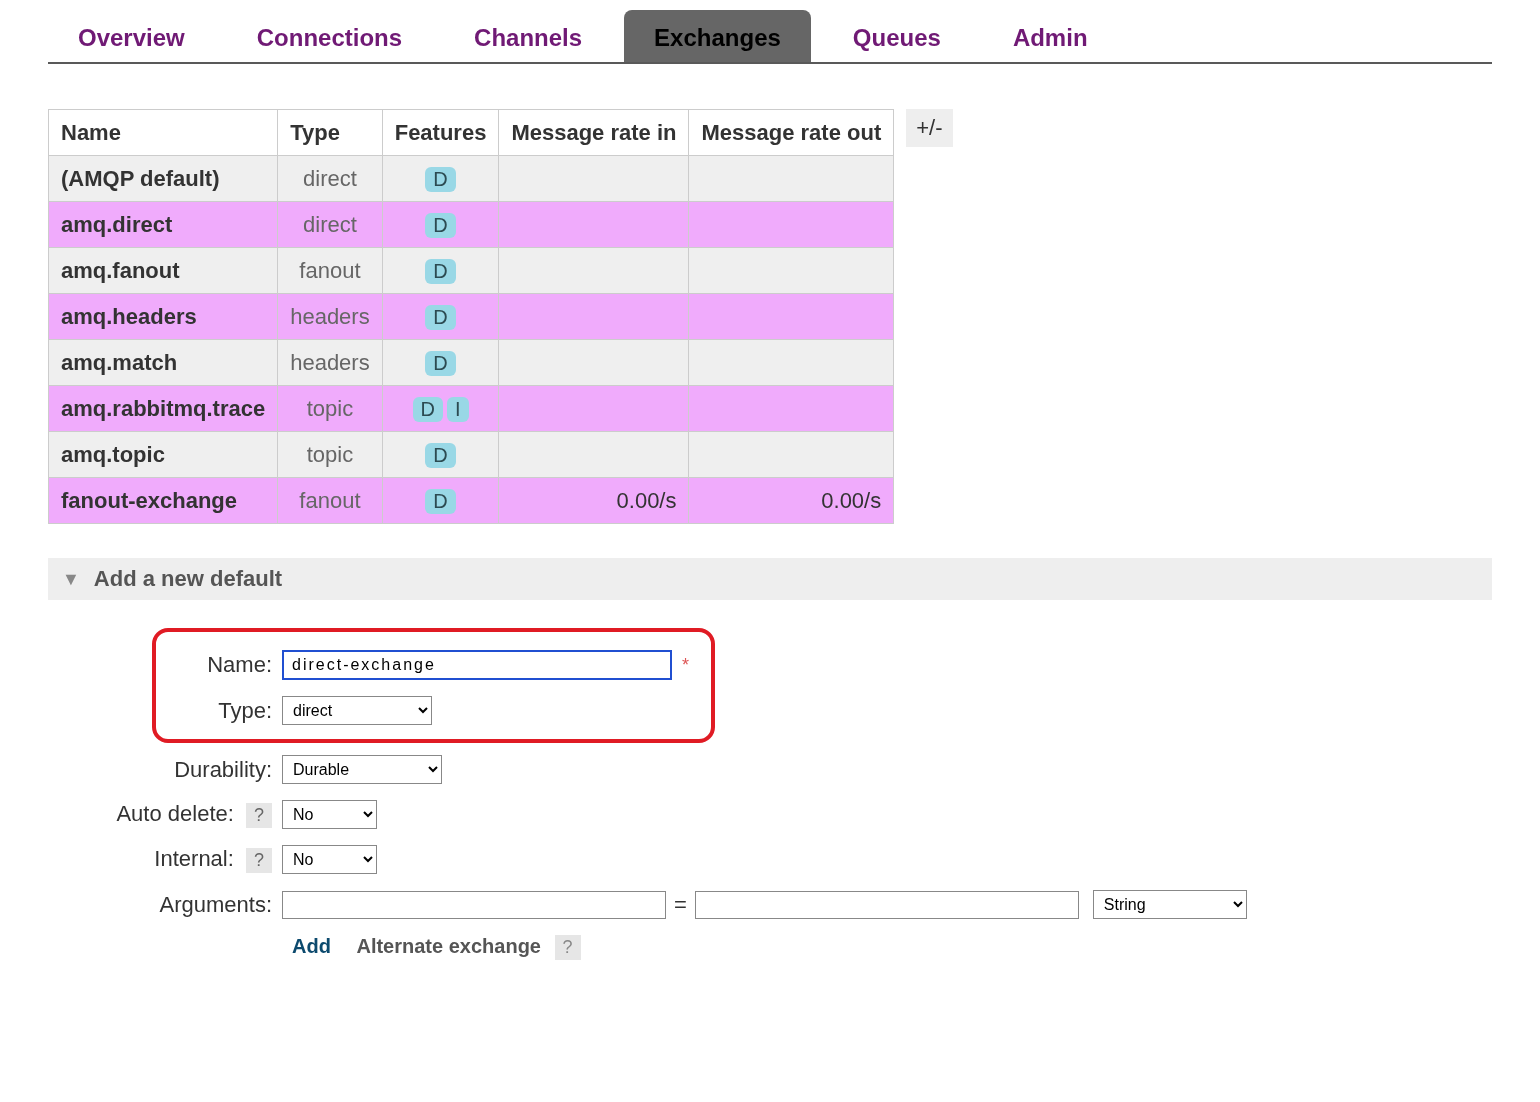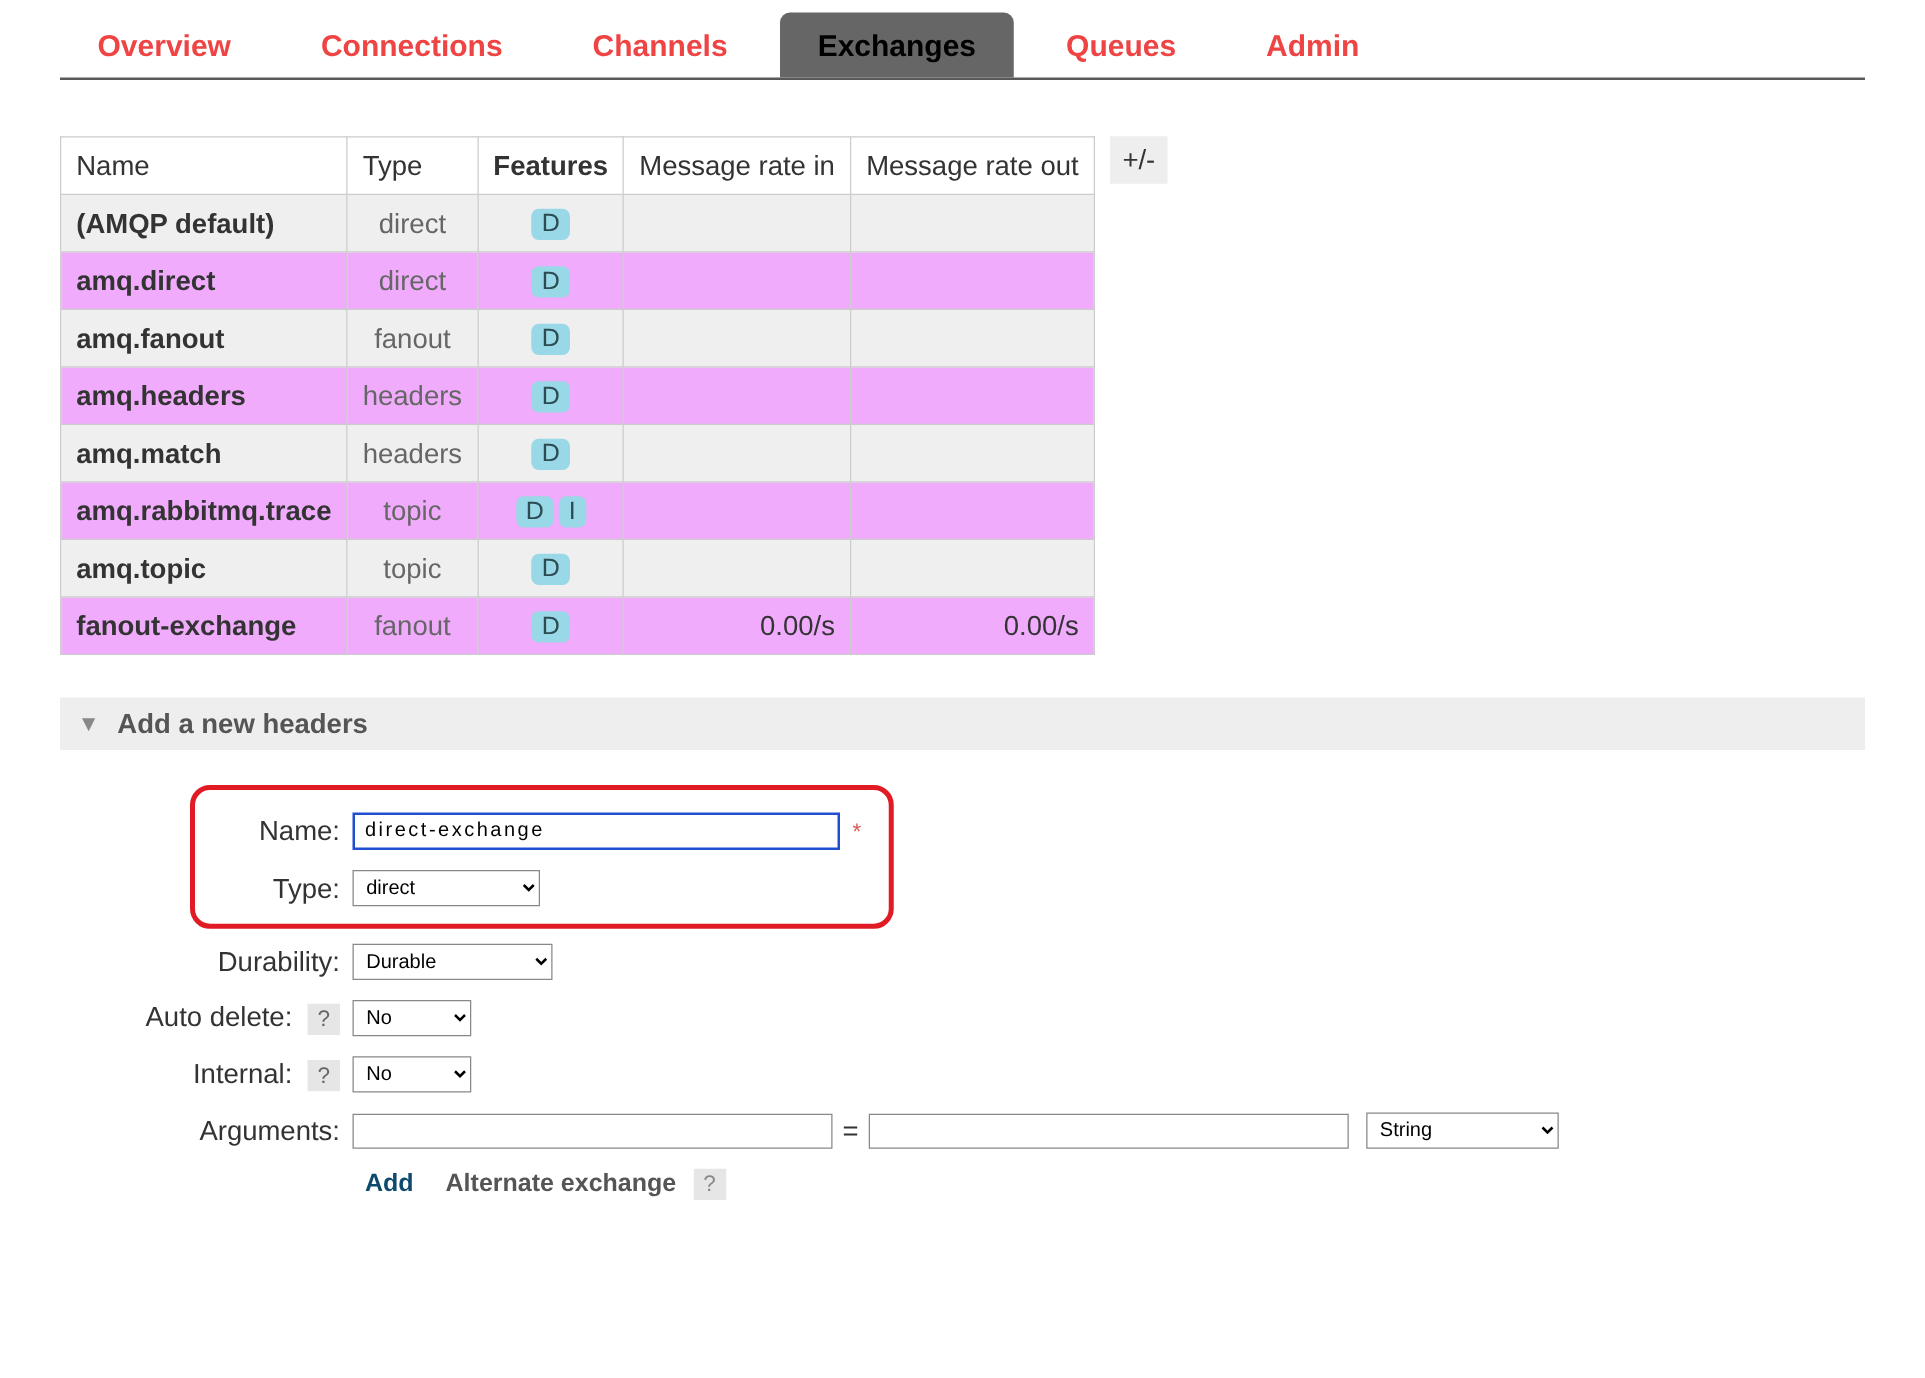--- a/index.html
+++ b/index.html
@@ -15,21 +15,21 @@
   .tabs {
     display: flex;
     align-items: flex-end;
     border-bottom: 2px solid #595959;
     gap: 12px;
   }
   .tab {
     padding: 14px 30px 10px;
     font-size: 24px;
     font-weight: 700;
-    color: #ef4444;
+    color: #701a75;
     border-radius: 8px 8px 0 0;
     cursor: pointer;
     user-select: none;
   }
   .tab.active {
     background: #666666;
     color: #000000;
   }
 
   
@@ -43,21 +43,21 @@
   }
   table.exchanges th, table.exchanges td {
     border: 1px solid #ccc;
     padding: 8px 12px;
     font-size: 22px;
     vertical-align: middle;
     height: 46px;
   }
   table.exchanges th {
     text-align: left;
-    font-weight: 400;
+    font-weight: 700;
     background: #fff;
   }
   table.exchanges tr.stripe td { background: #efefef; }
   table.exchanges tr.nostripe td { background: #f0abfc; }
   td.name { font-weight: 700; }
   td.type { color: #666; text-align: center; }
   td.features { text-align: center; }
   td.rate { text-align: right; padding-right: 14px; }
   .badge {
     display: inline-block;
@@ -257,21 +257,21 @@
           <td class="rate">0.00/s</td>
         </tr>
       </tbody>
   </table>
   <span class="colctrl">+/-</span>
 </div>
 
 <div class="section">
   <div class="section-header">
     <span class="tri">▼</span>
-    <span>Add a new headers</span>
+    <span>Add a new default</span>
   </div>
 
   <div class="form-area">
 
     <div class="highlight-box">
       <div class="form-row">
         <span class="form-label">Name:</span>
         <input type="text" class="field name-input" value="direct-exchange" style="">
         <span class="req">*</span>
       </div>

